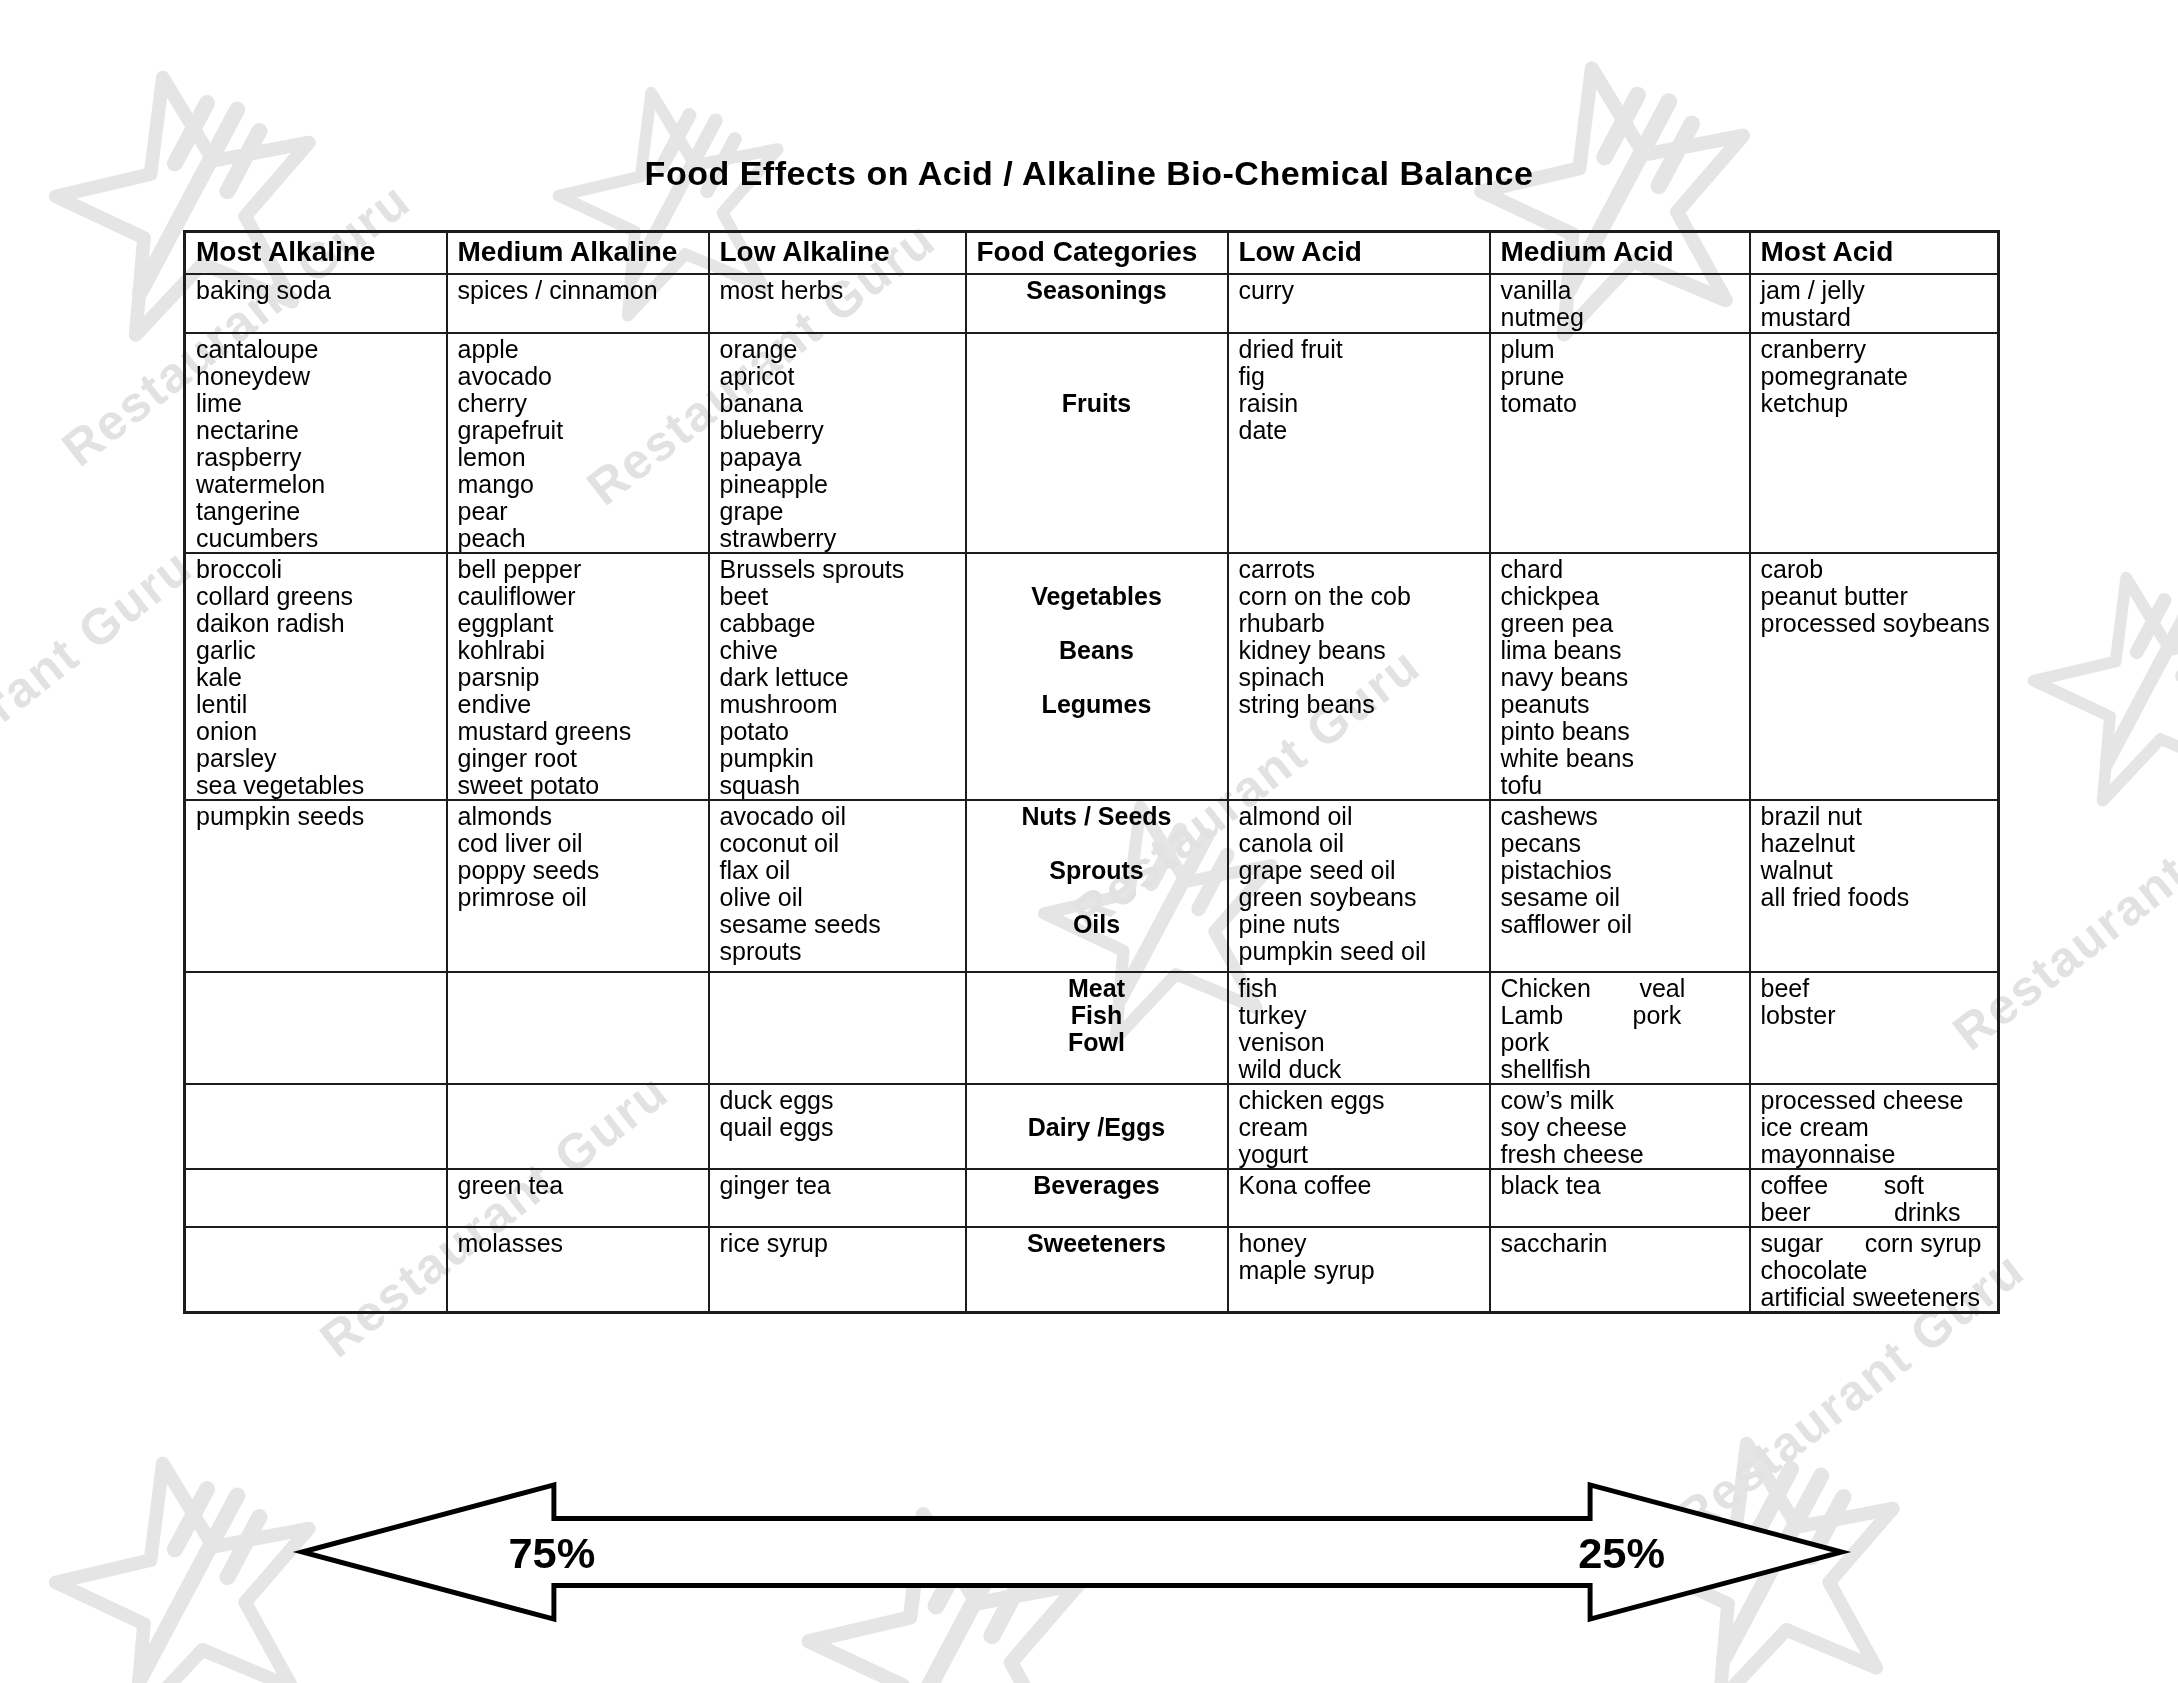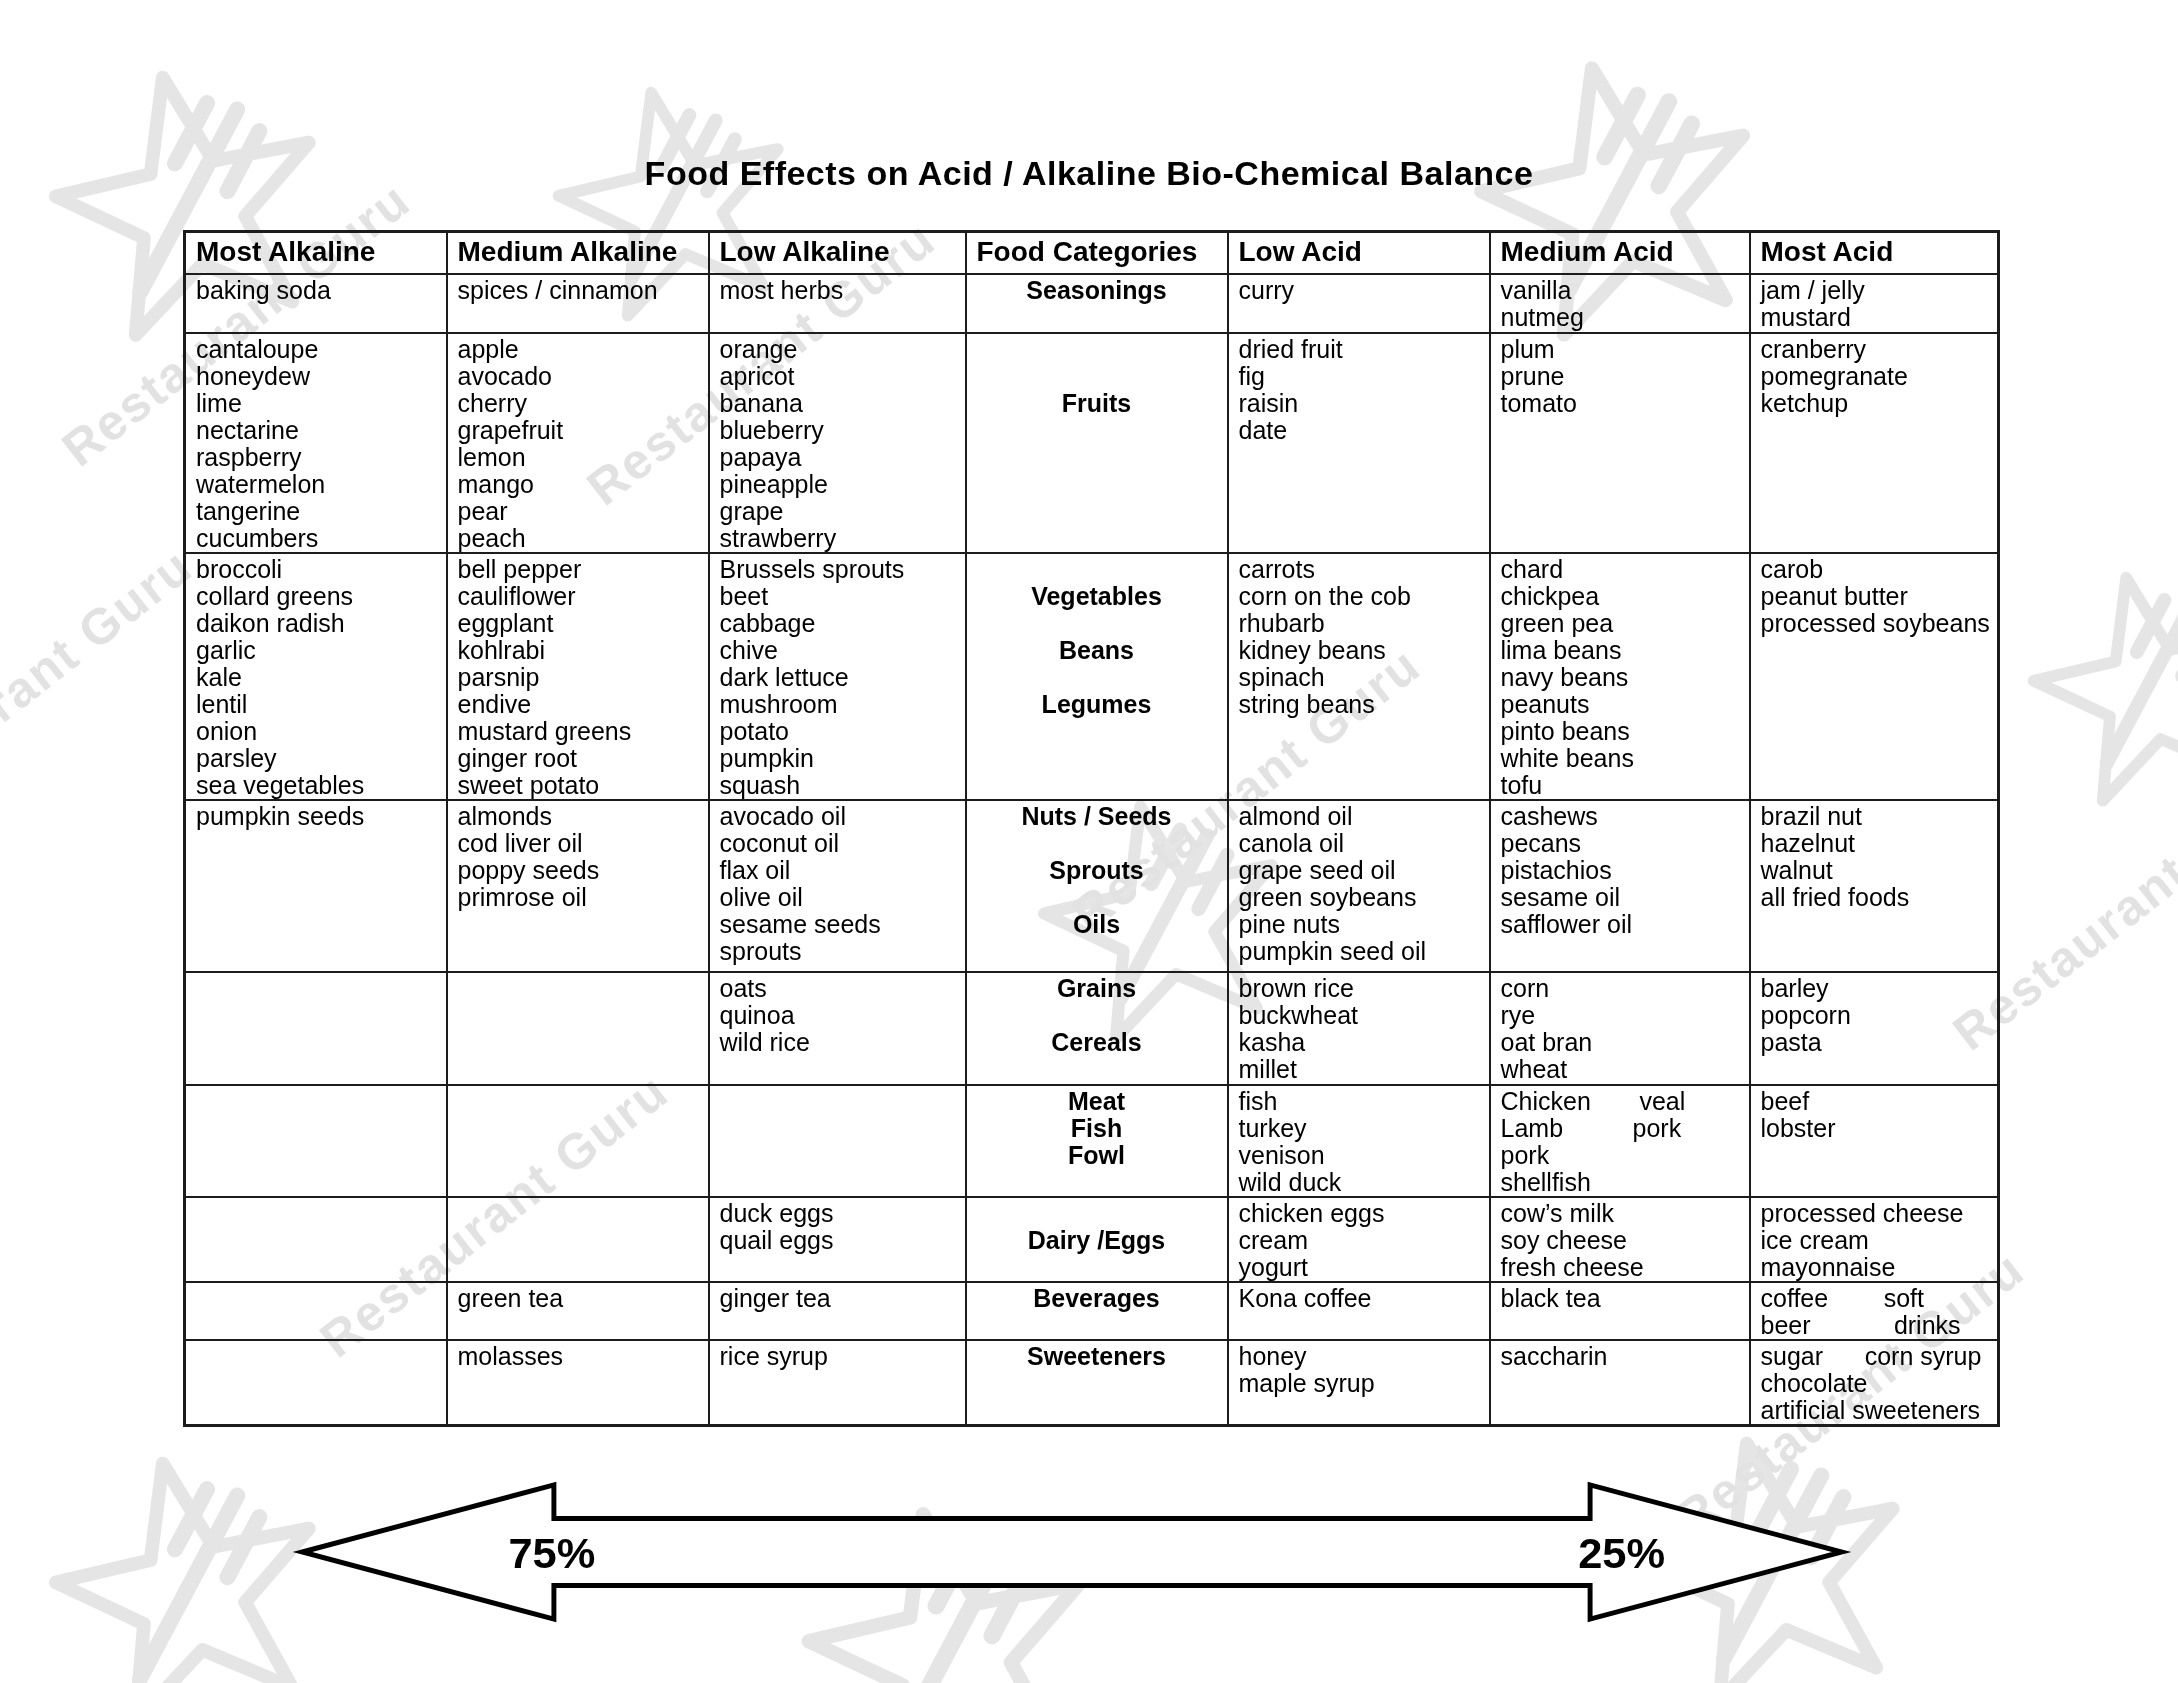--- a/index.html
+++ b/index.html
@@ -231,41 +231,20 @@
       <td>cashews
 pecans
 pistachios
 sesame oil
 safflower oil</td>
       <td>brazil nut
 hazelnut
 walnut
 all fried foods</td>
     </tr>
-    <tr style="height:113px">
-      <td></td>
-      <td></td>
-      <td>oats
-quinoa
-wild rice</td>
-      <td class="cat">Grains
-
-Cereals</td>
-      <td>brown rice
-buckwheat
-kasha
-millet</td>
-      <td>corn
-rye
-oat bran
-wheat</td>
-      <td>barley
-popcorn
-pasta</td>
-    </tr>
     <tr style="height:88px">
       <td></td>
       <td></td>
       <td></td>
       <td class="cat">Meat
 Fish
 Fowl</td>
       <td>fish
 turkey
 venison

